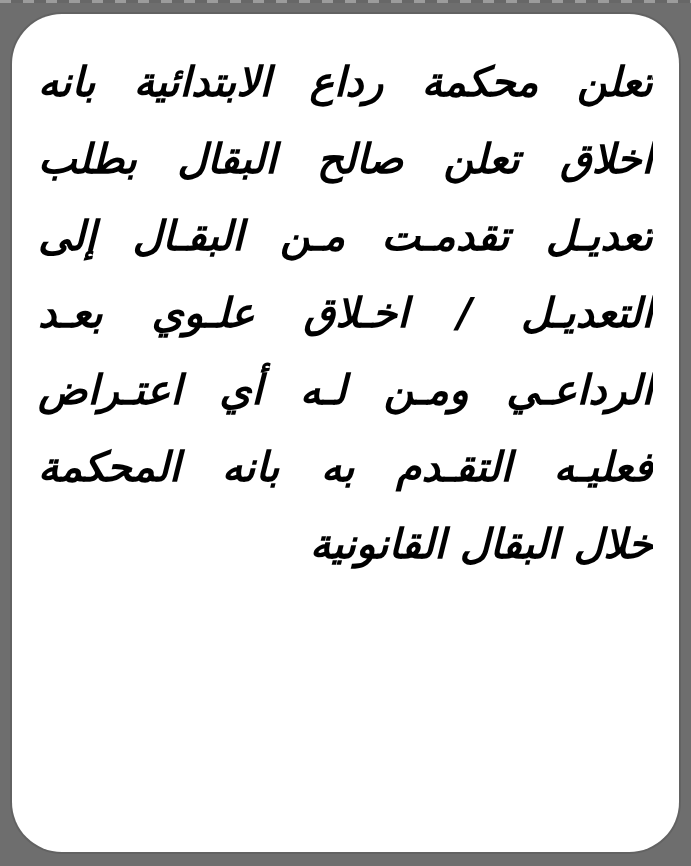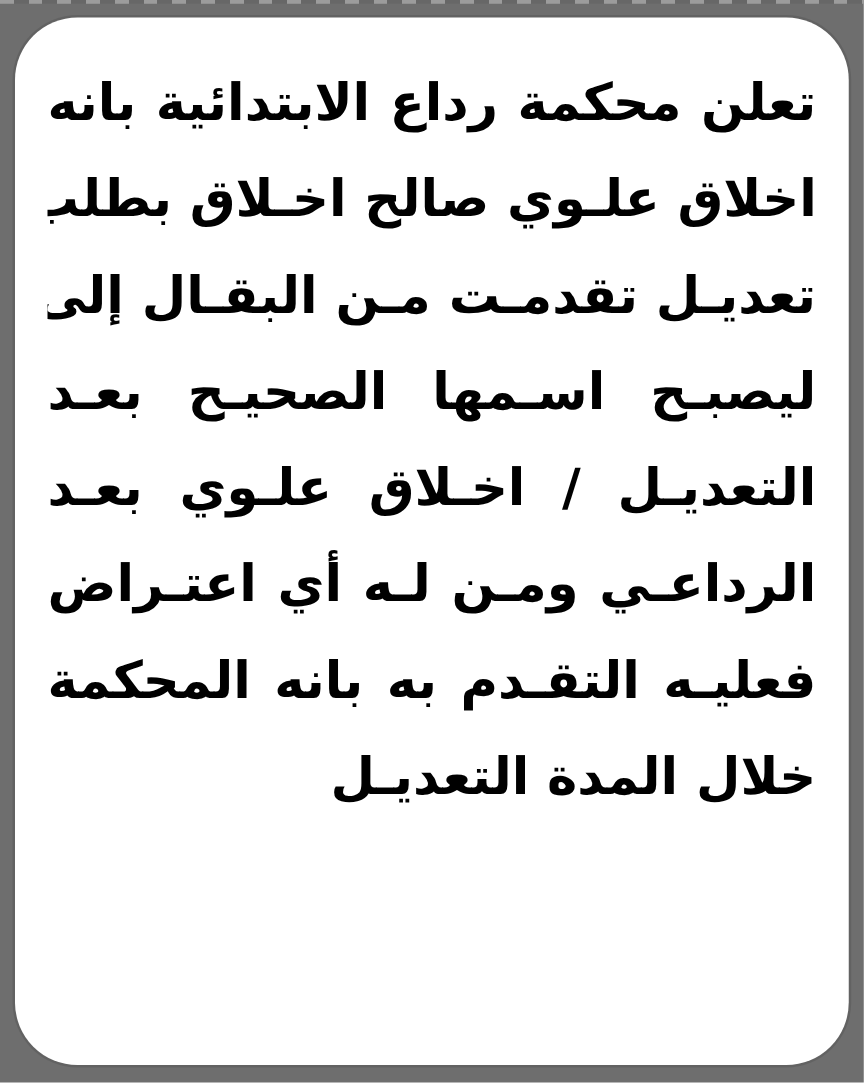--- a/index.html
+++ b/index.html
@@ -27,20 +27,21 @@
     position: absolute;
     top: 14px;
     left: 12px;
     right: 12px;
     bottom: 14px;
     background: #ffffff;
     border-radius: 50px;
     box-shadow: 0 0 0 2px rgba(0,0,0,0.10);
     box-sizing: border-box;
     padding: 30px 26px 24px 26px;
+    font-style: italic;
   }
   .notice-text {
     direction: rtl;
     color: #000000;
     font-weight: bold;
     font-size: 41px;
     line-height: 77px;
   }
   .notice-line {
     direction: rtl;
@@ -55,21 +56,20 @@
   }
 </style>
 </head>
 <body>
 
 <div class="top-edge-artifact"></div>
 
 <div class="notice-card">
   <div class="notice-text">
     <div class="notice-line">تعلن محكمة رداع الابتدائية بانه</div>
-    <div class="notice-line">اخلاق علـوي صالح اخـلاق بطلب</div>
+    <div class="notice-line">اخلاق تعلن صالح البقال بطلب</div>
     <div class="notice-line">تعديـل تقدمـت مـن البقـال إلى</div>
-    <div class="notice-line">ليصبـح اسـمها الصحيـح بعـد</div>
     <div class="notice-line">التعديـل / اخـلاق علـوي بعـد</div>
     <div class="notice-line">الرداعـي ومـن لـه أي اعتـراض</div>
     <div class="notice-line">فعليـه التقـدم به بانه المحكمة</div>
-    <div class="notice-line last-line">خلال المدة التعديـل</div>
+    <div class="notice-line last-line">خلال البقال القانونية</div>
   </div>
 </div>
 
 </body></html>

